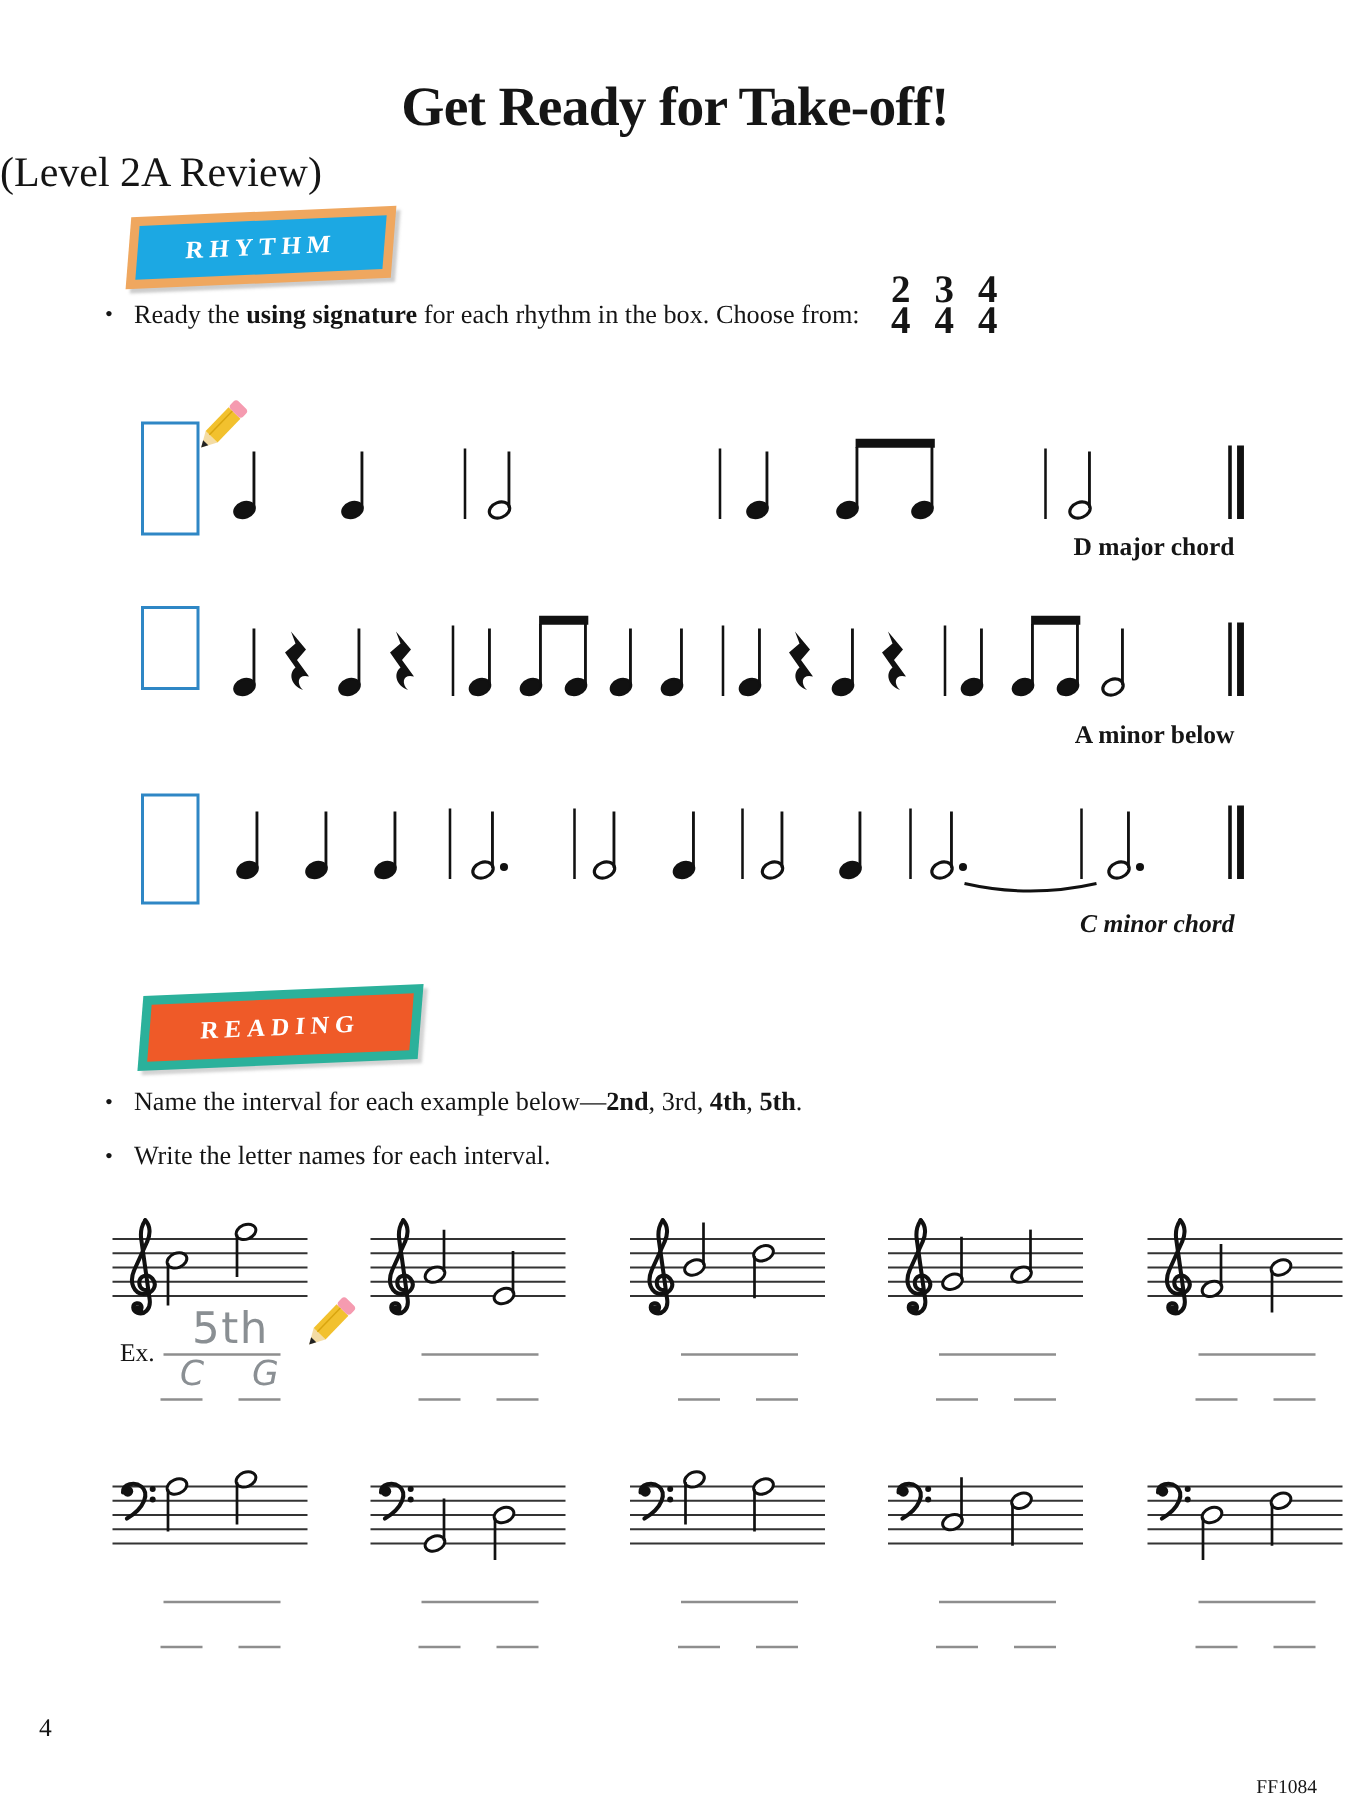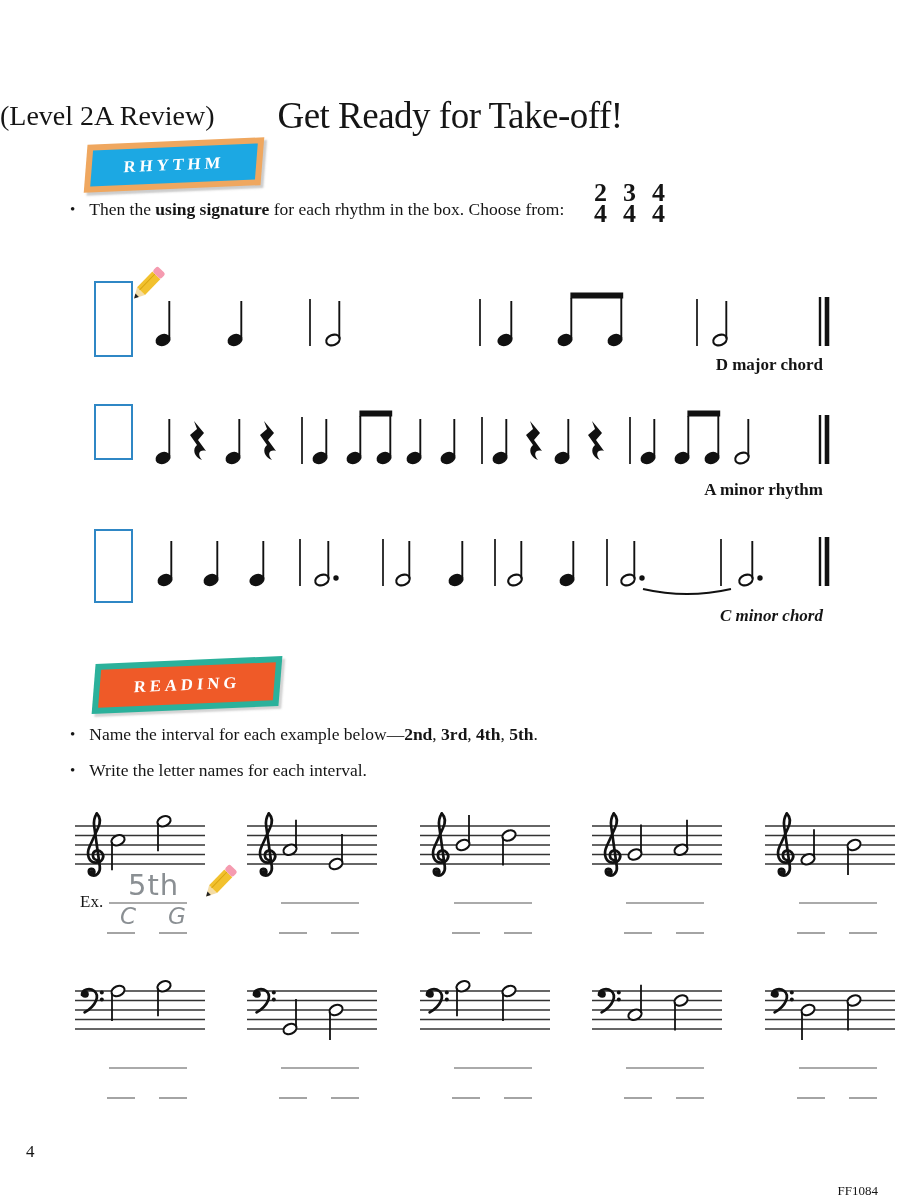--- a/index.html
+++ b/index.html
@@ -1,20 +1,20 @@
 <!DOCTYPE html>
 <html><head>
 <meta charset="utf-8">
 <style>
   html,body{margin:0;padding:0;background:#fff;}
   .page{position:relative;width:900px;height:1200px;background:#ffffff;
         font-family:"Liberation Serif",serif;color:#151515;overflow:hidden;}
 
   .title{position:absolute;top:50px;left:0;width:100%;text-align:center;
-         font-size:37px;font-weight:400;letter-spacing:-0.5px;margin-top:44px;}
+         font-size:37px;font-weight:700;letter-spacing:-0.5px;}
   .subtitle{position:absolute;top:100px;left:0;width:100%;text-align:left;font-size:28px;}
 
   .badge{position:absolute;}
   .badge-inner{position:absolute;inset:6px;display:flex;align-items:center;justify-content:center;
                color:#fff;font-weight:700;font-size:16.5px;letter-spacing:4px;
                font-family:"Liberation Serif",serif;}
   #rhythm-badge{left:86px;top:141px;width:176px;height:48px;background:#EFA75F;
                 transform:skewX(-7deg) rotate(-2.5deg);box-shadow:3px 3px 2px rgba(110,110,110,.35);}
   #rhythm-badge .badge-inner{background:#1CA8E3;}
   #reading-badge{left:94px;top:660px;width:186px;height:50px;background:#2BB19B;
@@ -58,21 +58,21 @@
 
 <div class="page">
 
   <div class="title">Get Ready for Take-off!</div>
   <div class="subtitle">(Level 2A Review)</div>
 
   <div class="badge" id="rhythm-badge">
     <div class="badge-inner">RHYTHM</div>
   </div>
 
-  <div class="bullet" id="r-b1"><span>Then the </span><span style="font-weight: bold;">using signature</span><span> for each rhythm in the box. Choose from:</span></div>
+  <div class="bullet" id="r-b1"><span>Ready the </span><span style="font-weight: bold;">using signature</span><span> for each rhythm in the box. Choose from:</span></div>
   <div class="timesigs" id="ts-choices">
       <div class="ts">
         <span>2</span>
         <span>4</span>
       </div>
       <div class="ts">
         <span>3</span>
         <span>4</span>
       </div>
       <div class="ts">
@@ -194,28 +194,28 @@
       <path d="M508 75 Q 552 85 596 75" fill="none" stroke="#111" stroke-width="2"></path>
       <line x1="586" y1="25" x2="586" y2="72" stroke="#111" stroke-width="1.7"></line>
       <ellipse cx="611" cy="66" rx="7" ry="5.1" transform="rotate(-21 611 66)" fill="#fff" stroke="#111" stroke-width="2.1"></ellipse>
       <line x1="617.3" y1="64.5" x2="617.3" y2="27" stroke="#111" stroke-width="1.9"></line>
       <circle cx="625" cy="64" r="2.7" fill="#111"></circle>
       <line x1="685" y1="23" x2="685" y2="72" stroke="#111" stroke-width="2.4"></line>
       <line x1="692" y1="23" x2="692" y2="72" stroke="#111" stroke-width="4.6"></line>
     </svg>
 
   <div class="chord-label" id="chord-0">D major chord</div>
-  <div class="chord-label" id="chord-1">A minor rhythm</div>
+  <div class="chord-label" id="chord-1">A minor below</div>
   <div class="chord-label" id="chord-2">C minor chord</div>
 
   <div class="badge" id="reading-badge">
     <div class="badge-inner">READING</div>
   </div>
 
-  <div class="bullet" id="g-b1"><span>Name the interval for each example below—</span><span style="font-weight: bold;">2nd</span><span>, </span><span style="font-weight: bold;">3rd</span><span>, </span><span style="font-weight: bold;">4th</span><span>, </span><span style="font-weight: bold;">5th</span><span>.</span></div>
+  <div class="bullet" id="g-b1"><span>Name the interval for each example below—</span><span style="font-weight: bold;">2nd</span><span>, </span><span style="font-weight: normal;">3rd</span><span>, </span><span style="font-weight: bold;">4th</span><span>, </span><span style="font-weight: bold;">5th</span><span>.</span></div>
   <div class="bullet" id="g-b2">Write the letter names for each interval.</div>
 
   <div id="treble-row">
       <svg width="146" height="150" class="cell" style="left: 67px; top: 806px;">
         <line x1="8" y1="20" x2="138" y2="20" stroke="#333" stroke-width="1.3"></line>
         <line x1="8" y1="29.5" x2="138" y2="29.5" stroke="#333" stroke-width="1.3"></line>
         <line x1="8" y1="39" x2="138" y2="39" stroke="#333" stroke-width="1.3"></line>
         <line x1="8" y1="48.5" x2="138" y2="48.5" stroke="#333" stroke-width="1.3"></line>
         <line x1="8" y1="58" x2="138" y2="58" stroke="#333" stroke-width="1.3"></line>
         <g transform="translate(16,20)">

